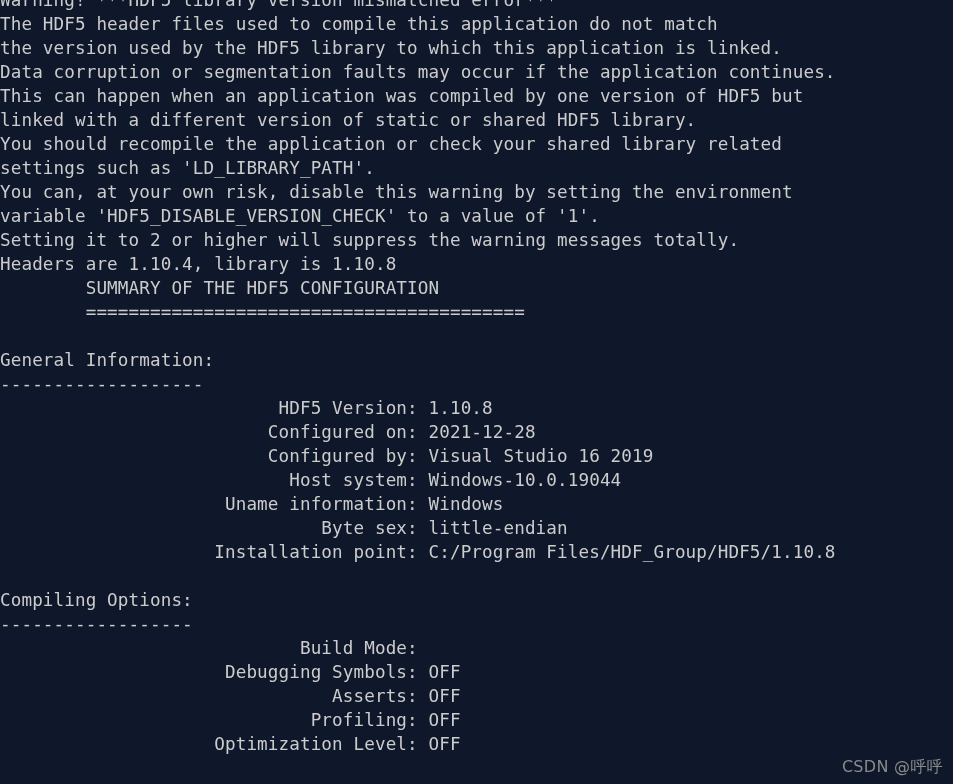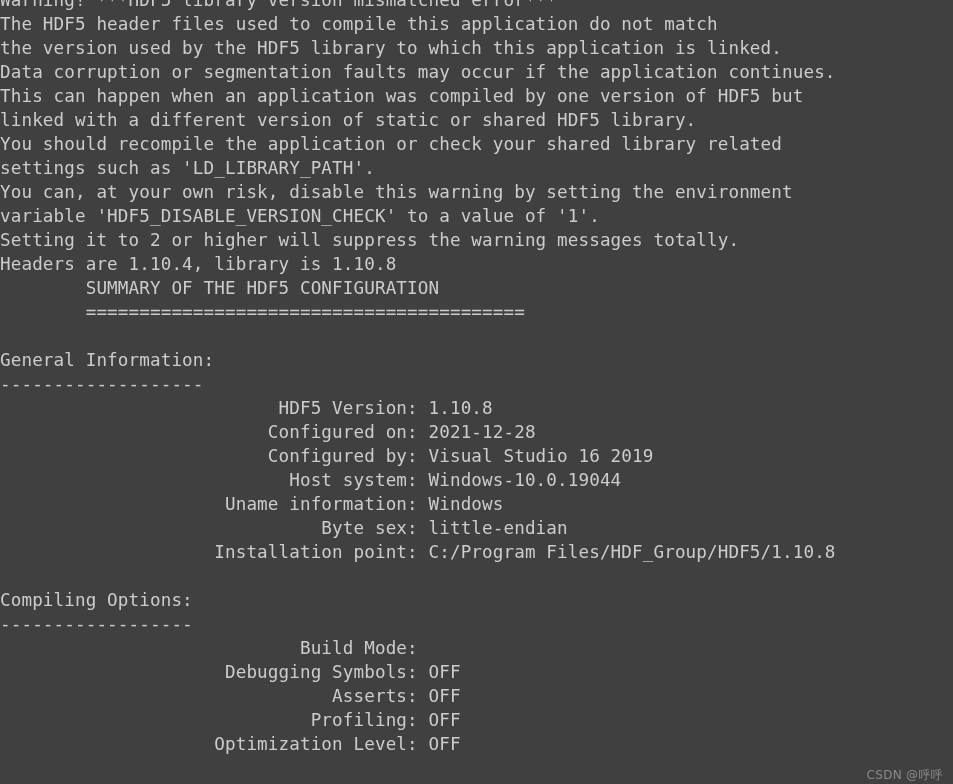--- a/index.html
+++ b/index.html
@@ -11,21 +11,21 @@
   body {
     width: 953px;
     height: 784px;
     overflow: hidden;
     font-family: "DejaVu Sans Mono", "Liberation Mono", monospace;
   }
   #terminal {
     position: relative;
     width: 953px;
     height: 784px;
-    background: #404040;
+    background: #0f172a;
     box-sizing: border-box;
     overflow: hidden;
   }
   #console-output {
     position: absolute;
     left: 0;
     
     top: -12px;
     width: 953px;
     margin: 0;
@@ -40,23 +40,23 @@
   }
   .line {
     display: block;
     height: 24px;
     white-space: pre;
     font-family: "DejaVu Sans Mono", "Liberation Mono", monospace;
   }
   #watermark {
     position: absolute;
     right: 10px;
-    bottom: 0;
+    bottom: 6px;
     font-family: "DejaVu Sans", "Liberation Sans", sans-serif;
-    font-size: 12px;
+    font-size: 16px;
     color: #8a8a8a;
     letter-spacing: 0.3px;
     user-select: none;
     pointer-events: none;
   }
 </style>
 </head>
 <body>
 
 <div id="terminal">

